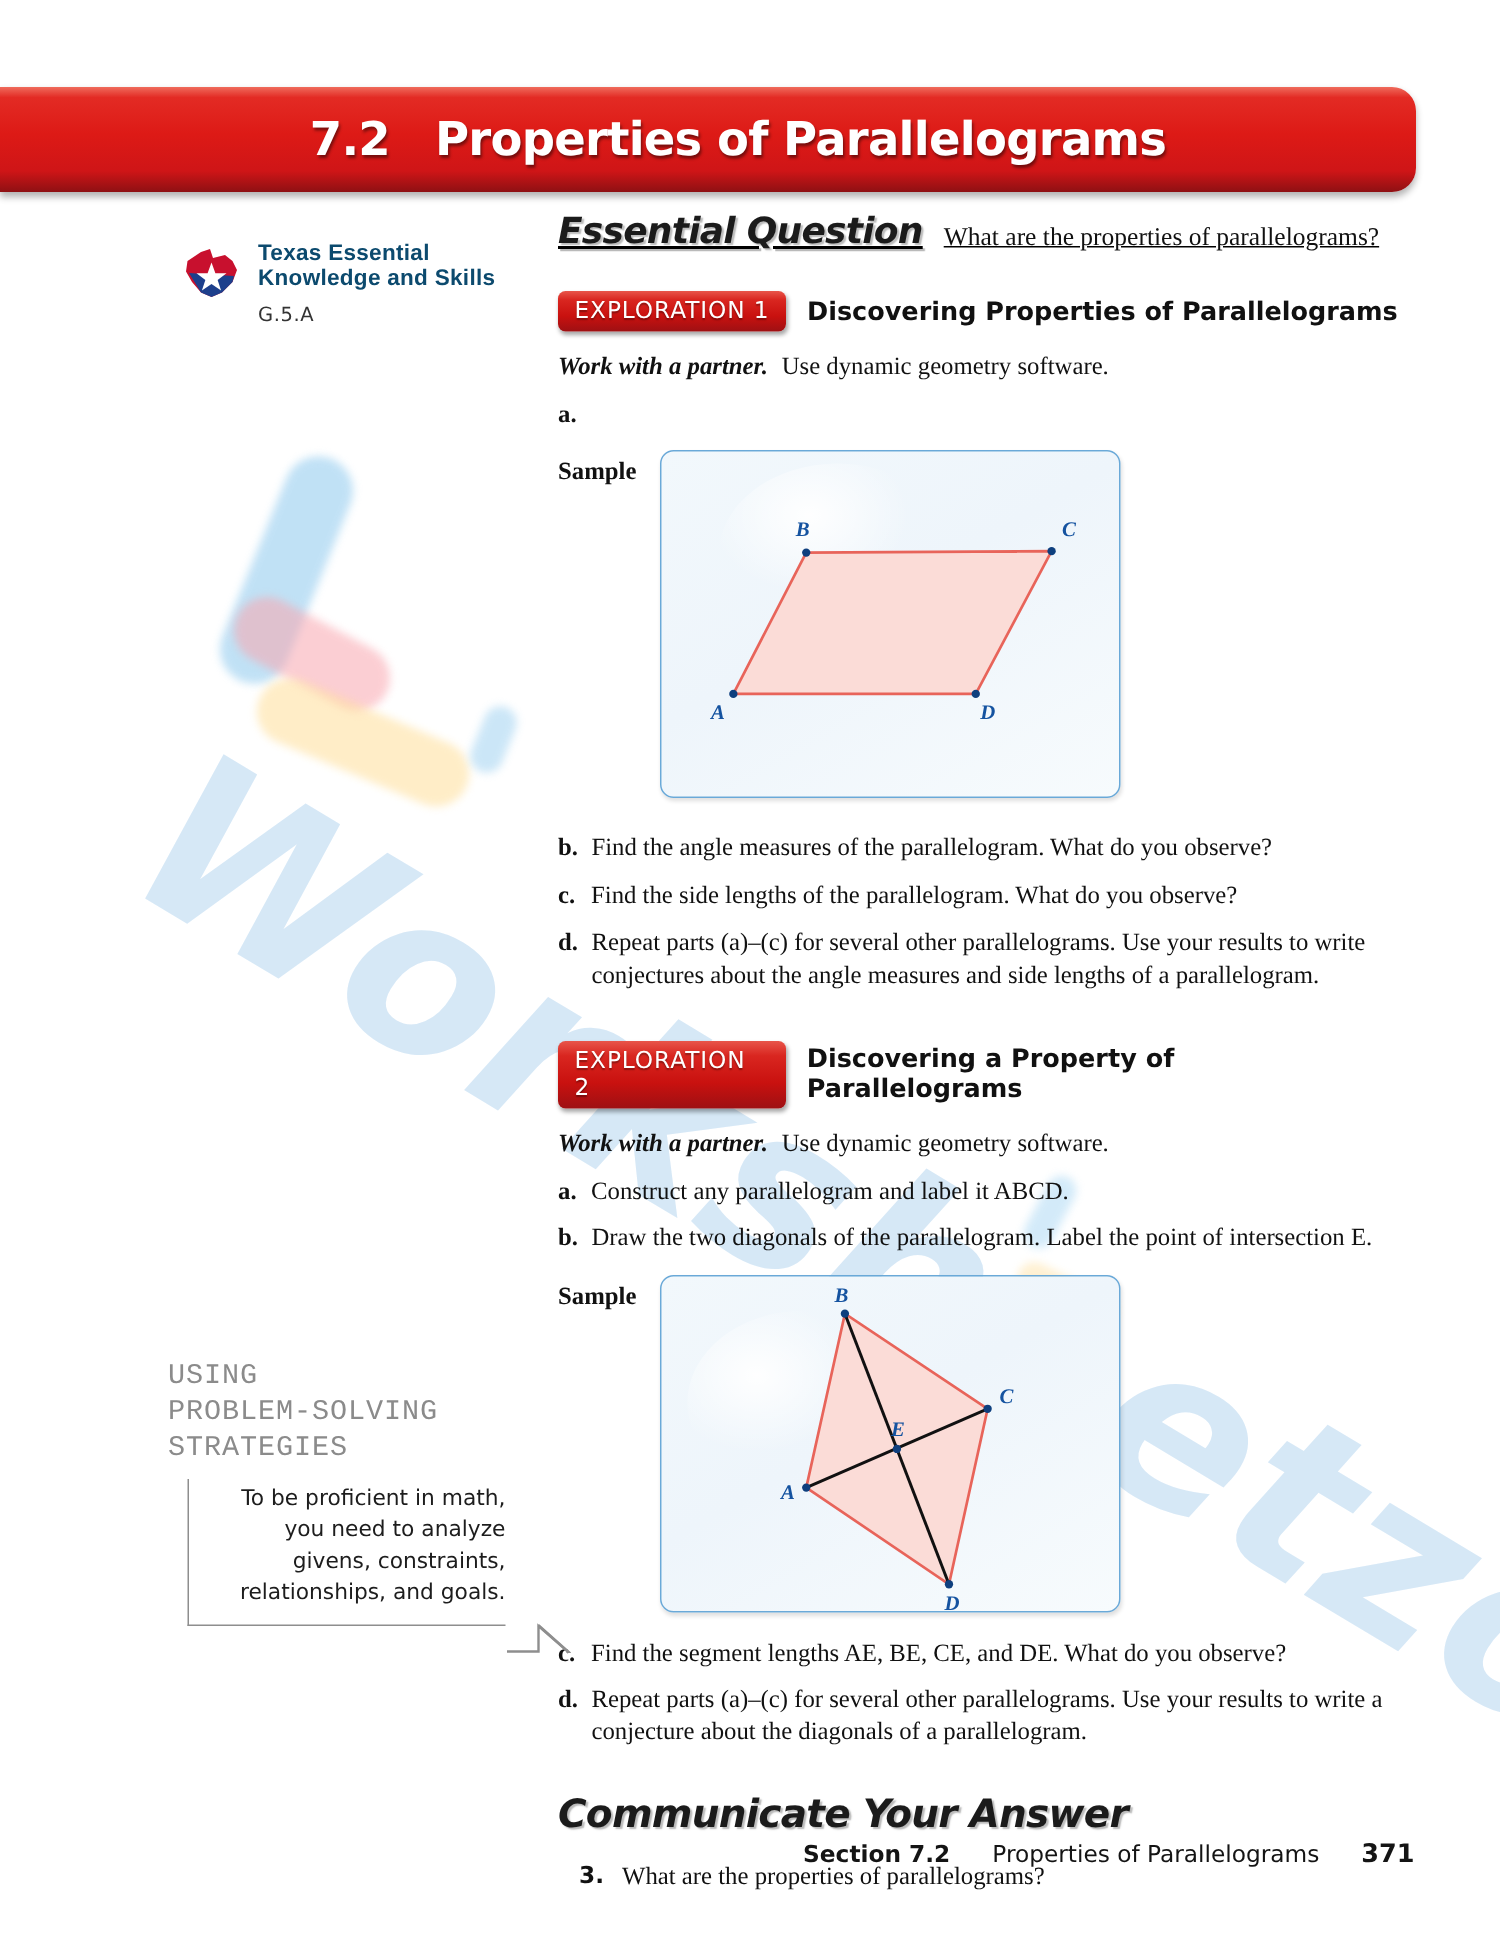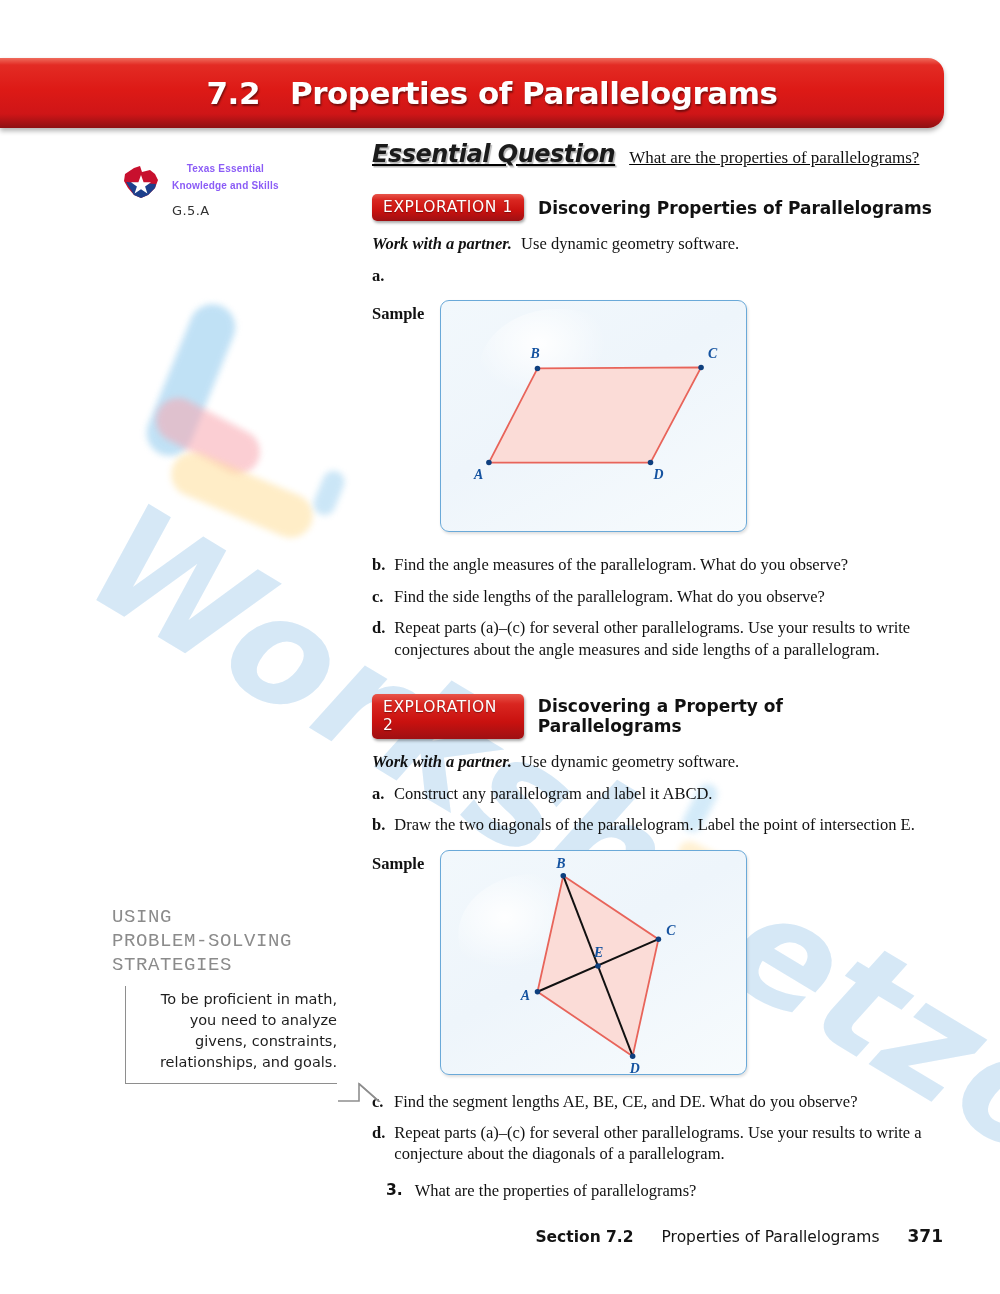--- a/index.html
+++ b/index.html
@@ -75,25 +75,24 @@
   #teks-block {
     position: absolute;
     left: 122px; top: 160px;
     width: 250px;
   }
   #teks-row { display: flex; align-items: flex-start; gap: 10px; }
   #teks-flag { width: 40px; height: 36px; flex: 0 0 auto; margin-top: 4px; }
   .teks-line {
     font-family: "Liberation Sans", sans-serif;
     font-weight: 700;
-    font-size: 10px;
-    color: #8b5cf6;
+    font-size: 15px;
+    color: #0c4a6e;
     letter-spacing: .2px;
     line-height: 17px;
-    text-align: center;
   }
   #teks-code {
     font-family: "DejaVu Sans", sans-serif;
     font-size: 13px;
     color: #333;
     margin-left: 50px;
     margin-top: 3px;
     letter-spacing: .4px;
   }
 
@@ -393,20 +392,21 @@
 
     <div class="lettered" style="margin-top:16px;">
       <span class="ltr">c.</span>
       <span>Find the segment lengths AE, BE, CE, and DE. What do you observe?</span>
     </div>
     <div class="lettered">
       <span class="ltr">d.</span>
       <span>Repeat parts (a)–(c) for several other parallelograms. Use your results to write a conjecture about the diagonals of a parallelogram.</span>
     </div>
 
+    <div class="script-head" id="communicate-head">Communicate Your Answer</div>
     <div id="communicate-item">
       <span class="num">3.</span>
       <span>What are the properties of parallelograms?</span>
     </div>
   </div>
 
   <div id="margin-note">
     <div id="margin-note-title">USING
 PROBLEM-SOLVING
 STRATEGIES</div>

